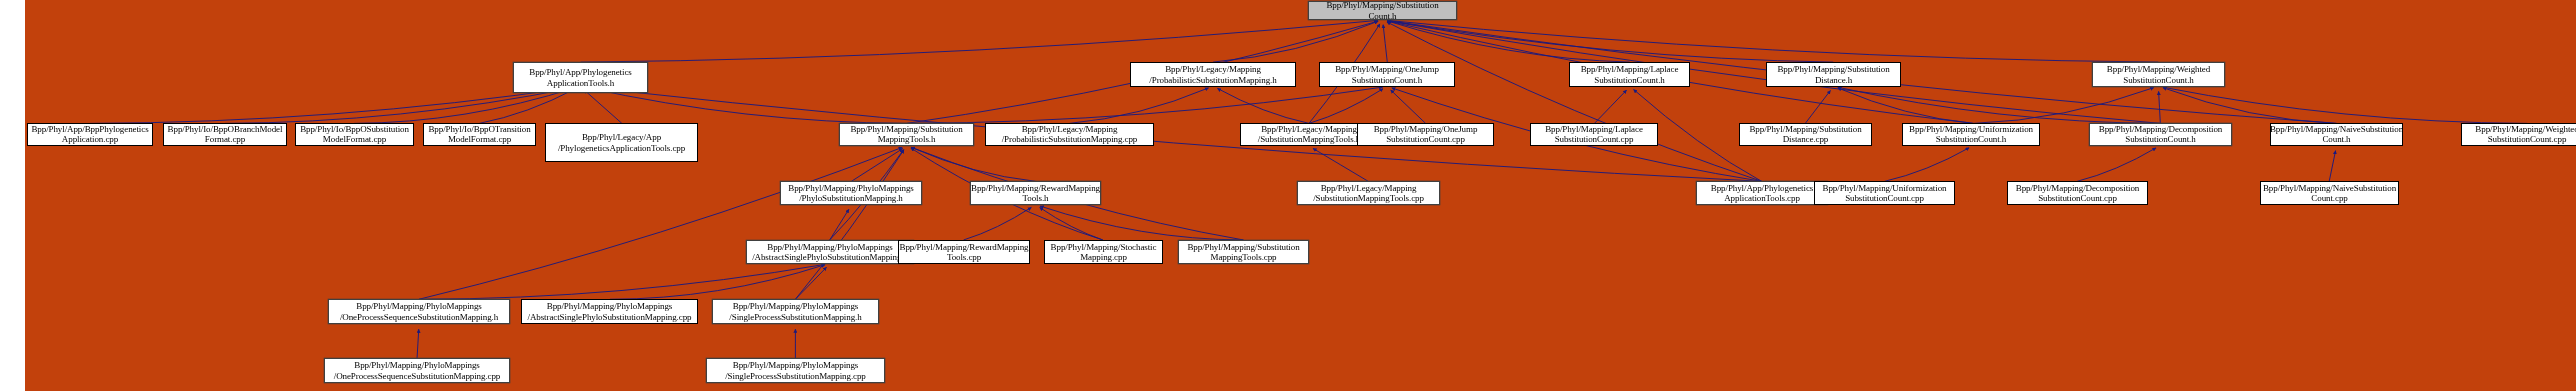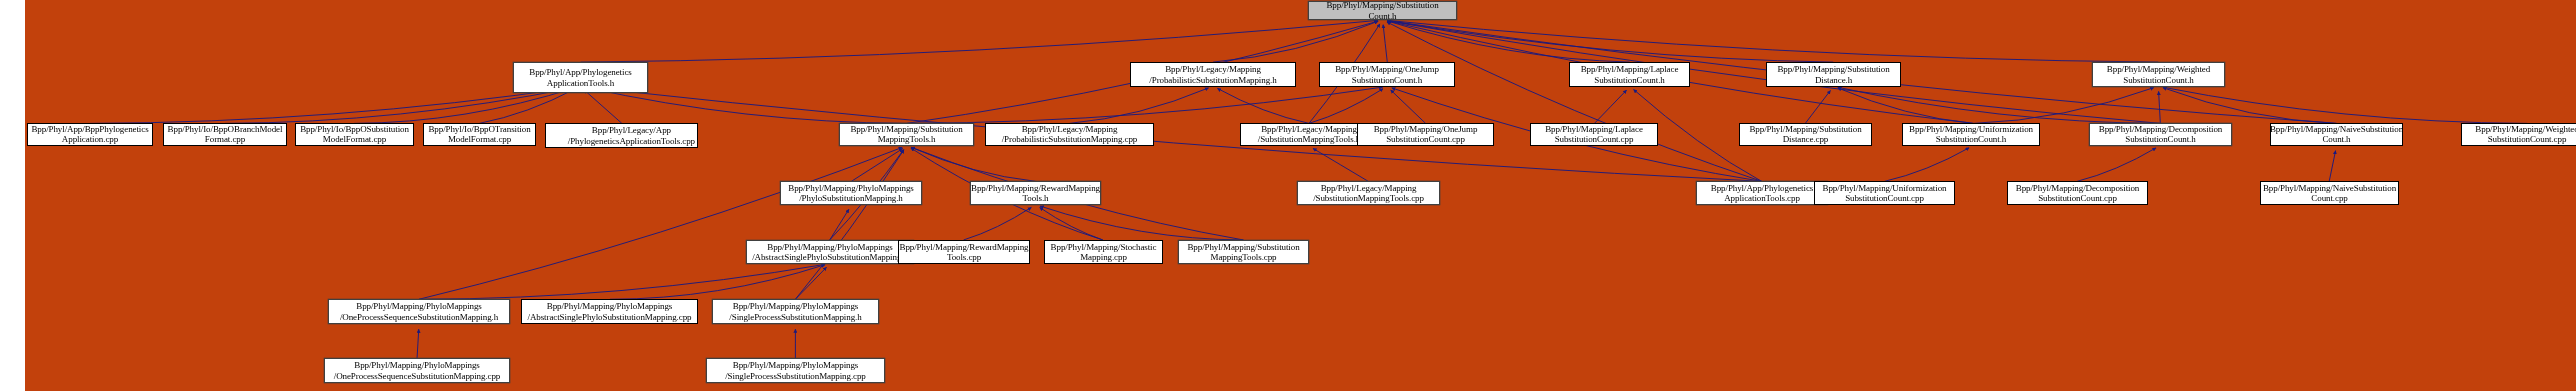--- a/index.html
+++ b/index.html
@@ -127,21 +127,21 @@
     <div class="node thick" style="left: 2067px; top: 62px; width: 133px; height: 25px;"><span>Bpp/Phyl/Mapping/Weighted
 SubstitutionCount.h</span></div>
     <div class="node" style="left: 2px; top: 123px; width: 126px; height: 22.6px;"><span>Bpp/Phyl/App/BppPhylogenetics
 Application.cpp</span></div>
     <div class="node" style="left: 138px; top: 123px; width: 124px; height: 22.6px;"><span>Bpp/Phyl/Io/BppOBranchModel
 Format.cpp</span></div>
     <div class="node" style="left: 270px; top: 123px; width: 119px; height: 22.6px;"><span>Bpp/Phyl/Io/BppOSubstitution
 ModelFormat.cpp</span></div>
     <div class="node" style="left: 398px; top: 123px; width: 113px; height: 22.6px;"><span>Bpp/Phyl/Io/BppOTransition
 ModelFormat.cpp</span></div>
-    <div class="node" style="left: 520px; top: 123px; width: 153px; height: 25px; justify-content: flex-end;"><span>Bpp/Phyl/Legacy/App
+    <div class="node" style="left: 520px; top: 123px; width: 153px; height: 39px;"><span>Bpp/Phyl/Legacy/App
 /PhylogeneticsApplicationTools.cpp</span></div>
     <div class="node thick" style="left: 814px; top: 123px; width: 135px; height: 22.6px;"><span>Bpp/Phyl/Mapping/Substitution
 MappingTools.h</span></div>
     <div class="node" style="left: 960px; top: 123px; width: 169px; height: 22.6px;"><span>Bpp/Phyl/Legacy/Mapping
 /ProbabilisticSubstitutionMapping.cpp</span></div>
     <div class="node" style="left: 1215px; top: 123px; width: 138px; height: 22.6px;"><span>Bpp/Phyl/Legacy/Mapping
 /SubstitutionMappingTools.h</span></div>
     <div class="node" style="left: 1332px; top: 123px; width: 137px; height: 22.6px;"><span>Bpp/Phyl/Mapping/OneJump
 SubstitutionCount.cpp</span></div>
     <div class="node" style="left: 1505px; top: 123px; width: 128px; height: 22.6px;"><span>Bpp/Phyl/Mapping/Laplace

